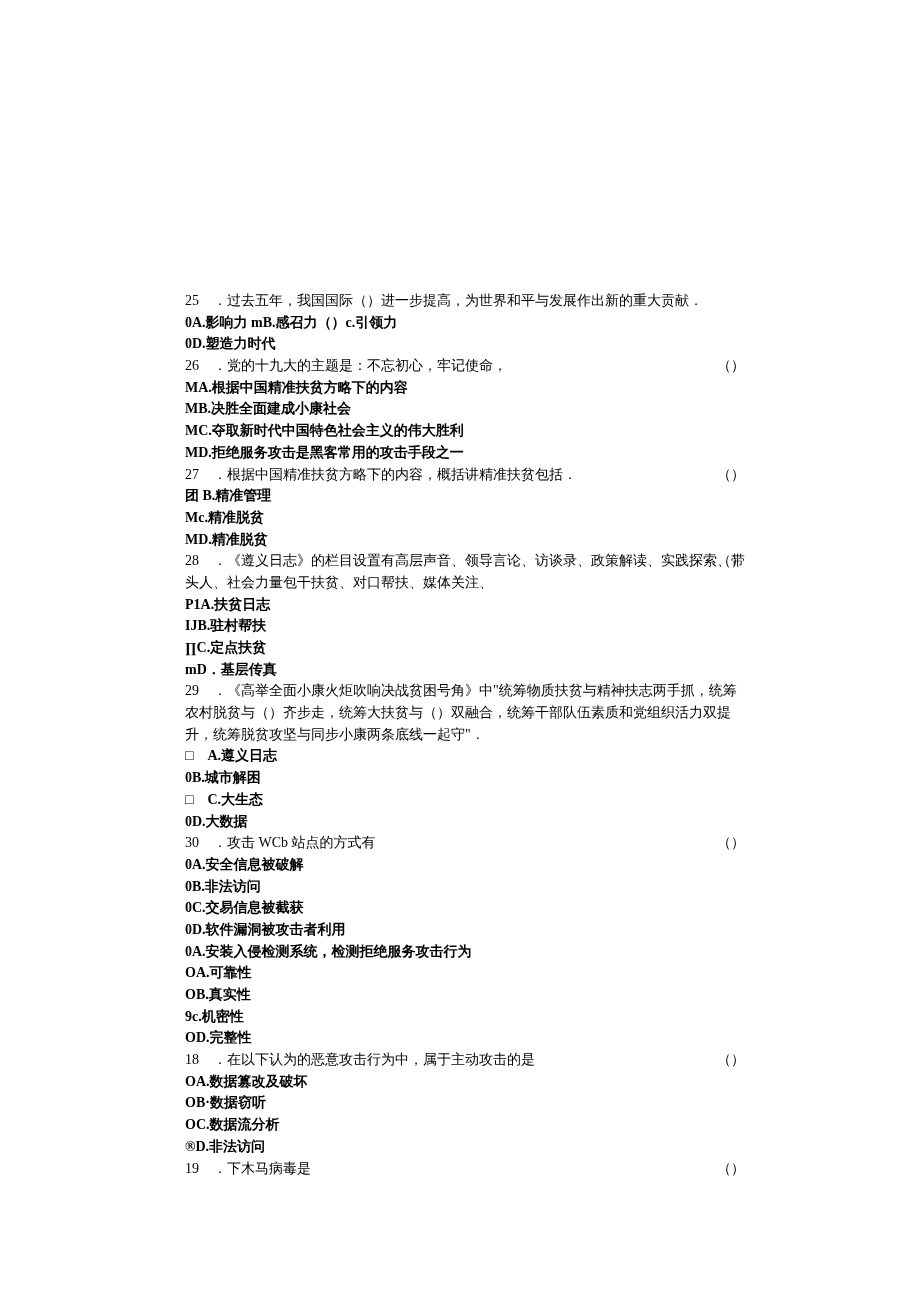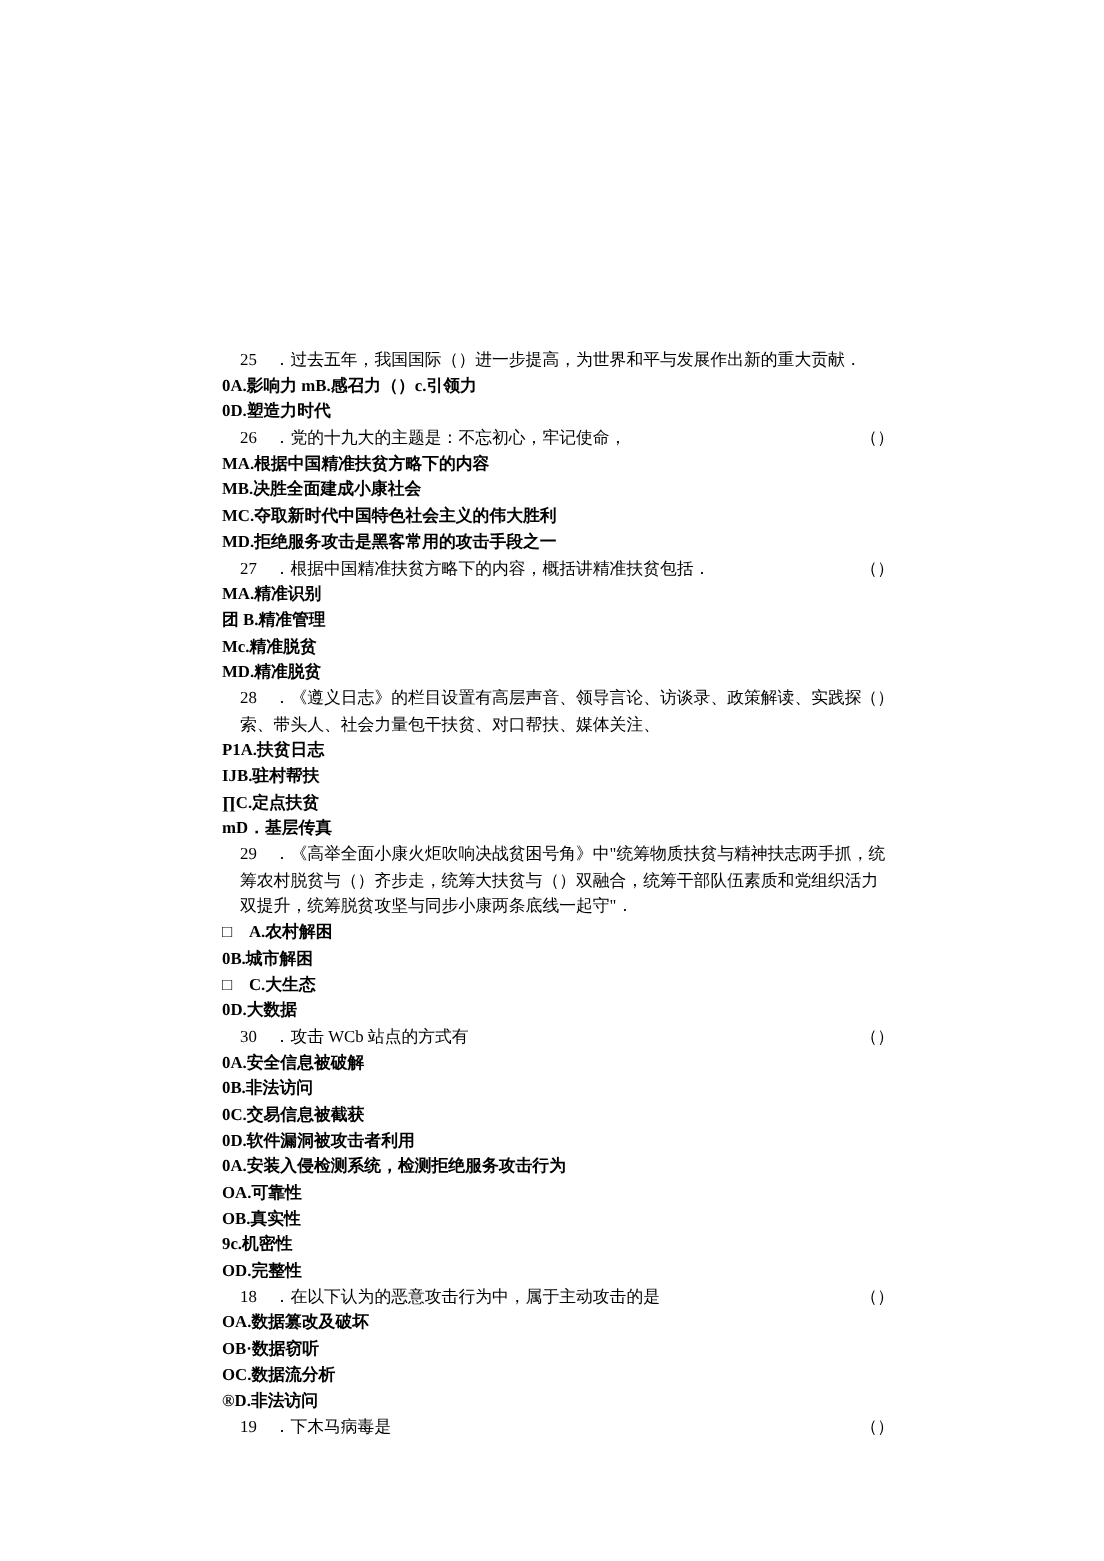--- a/index.html
+++ b/index.html
@@ -7,21 +7,21 @@
     width: 920px;
     min-height: 1301px;
     background: #fff;
     font-family: "SimSun", "宋体", serif;
     font-size: 14px;
     color: #000;
     line-height: 1.55;
     padding: 290px 175px 0 185px;
   }
   .q { position: relative; }
-  .q-text { display: block; margin-left: 15px; }
+  .q-text { display: block; }
   .paren { position: absolute; right: 0; top: 0; }
   .opt { display: block; font-weight: bold; }
 </style>
 </head>
 <body>
 
 <div id="doc">
     <div class="q">
       <span class="q-text"><span>25</span><span> ．过去五年，我国国际（）进一步提高，为世界和平与发展作出新的重大贡献．</span></span>
     </div>
@@ -32,36 +32,35 @@
       <span class="paren">（）</span>
     </div>
     <span class="opt">MA.根据中国精准扶贫方略下的内容</span>
     <span class="opt">MB.决胜全面建成小康社会</span>
     <span class="opt">MC.夺取新时代中国特色社会主义的伟大胜利</span>
     <span class="opt">MD.拒绝服务攻击是黑客常用的攻击手段之一</span>
     <div class="q">
       <span class="q-text"><span>27</span><span> ．根据中国精准扶贫方略下的内容，概括讲精准扶贫包括．</span></span>
       <span class="paren">（）</span>
     </div>
-    <span class="opt">MA.精准识别</span>
     <span class="opt">团 B.精准管理</span>
     <span class="opt">Mc.精准脱贫</span>
     <span class="opt">MD.精准脱贫</span>
     <div class="q">
       <span class="q-text"><span>28</span><span> ．《遵义日志》的栏目设置有高层声音、领导言论、访谈录、政策解读、实践探索、带头人、社会力量包干扶贫、对口帮扶、媒体关注、</span></span>
       <span class="paren">（）</span>
     </div>
     <span class="opt">P1A.扶贫日志</span>
     <span class="opt">IJB.驻村帮扶</span>
     <span class="opt">∏C.定点扶贫</span>
     <span class="opt">mD．基层传真</span>
     <div class="q">
       <span class="q-text"><span>29</span><span> ．《高举全面小康火炬吹响决战贫困号角》中"统筹物质扶贫与精神扶志两手抓，统筹农村脱贫与（）齐步走，统筹大扶贫与（）双融合，统筹干部队伍素质和党组织活力双提升，统筹脱贫攻坚与同步小康两条底线一起守"．</span></span>
     </div>
-    <span class="opt">□ A.农村解困</span>
+    <span class="opt">□ A.遵义日志</span>
     <span class="opt">0B.城市解困</span>
     <span class="opt">□ C.大生态</span>
     <span class="opt">0D.大数据</span>
     <div class="q">
       <span class="q-text"><span>30</span><span> ．攻击 WCb 站点的方式有</span></span>
       <span class="paren">（）</span>
     </div>
     <span class="opt">0A.安全信息被破解</span>
     <span class="opt">0B.非法访问</span>
     <span class="opt">0C.交易信息被截获</span>

